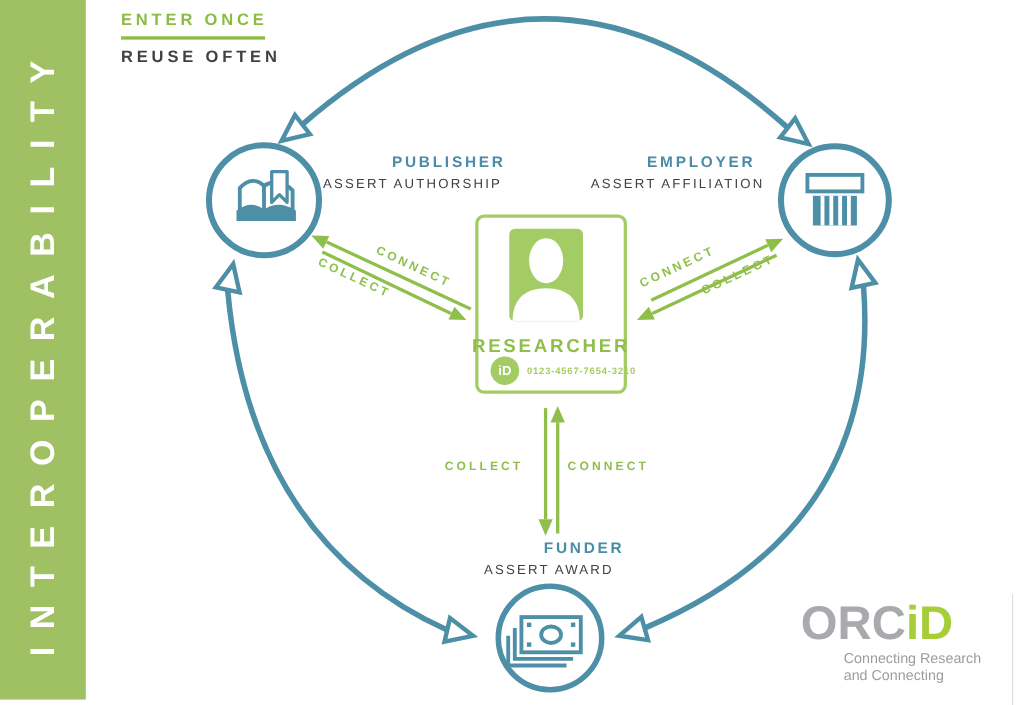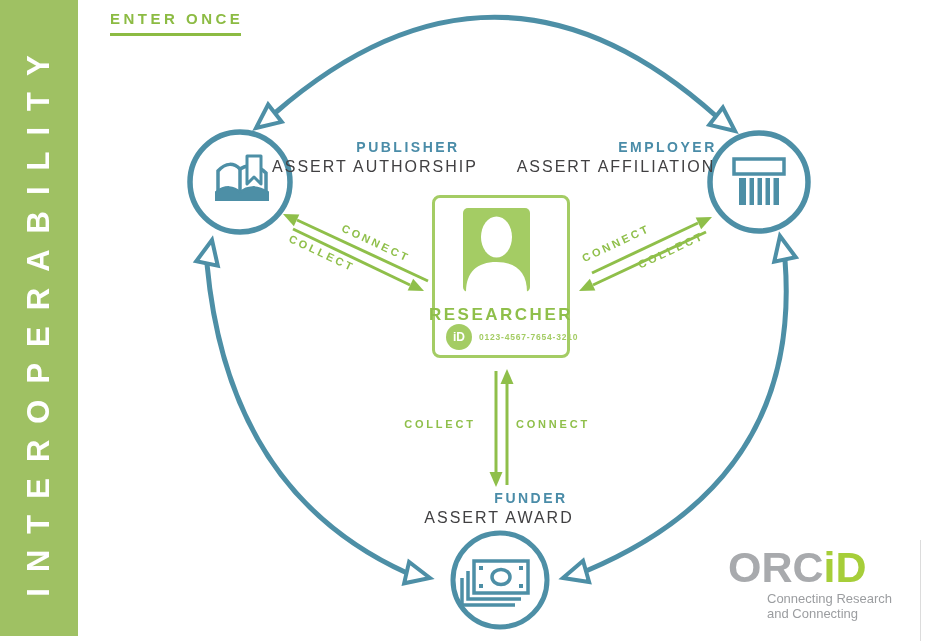--- a/index.html
+++ b/index.html
@@ -24,21 +24,21 @@
     transform:translate(-50%,-50%) rotate(-90deg);
     white-space:nowrap;color:#fff;font-weight:bold;font-size:31px;letter-spacing:16px;
   }
   .hdr{position:absolute;left:110px;top:10px;}
   .hdr-l1{color:var(--green-header);font-weight:bold;font-size:15px;letter-spacing:3.5px;white-space:nowrap;}
   .hdr-rule{width:131px;height:3px;background:var(--green-header);margin:6px 0 7px 0;}
   .hdr-l2{color:var(--dark);font-weight:bold;font-size:15px;letter-spacing:3.5px;white-space:nowrap;}
   svg.diagram{position:absolute;left:0;top:0;}
   .label{position:absolute;white-space:nowrap;transform:translate(-50%,-50%);}
   .node-title{font-weight:bold;font-size:14px;letter-spacing:2.5px;color:var(--teal-text);margin-left:32px;}
-  .node-sub{font-size:16px;letter-spacing:2px;color:var(--dark);}
+  .node-sub{font-size:12px;letter-spacing:2px;color:var(--dark);}
   .conn{font-weight:bold;font-size:11px;letter-spacing:2.8px;color:var(--green-arrow);}
   .card{
     position:absolute;left:432px;top:195px;width:138px;height:163px;
     border:3px solid var(--green-card);border-radius:8px;box-sizing:border-box;background:transparent;
   }
   .researcher-title{font-weight:bold;font-size:17px;letter-spacing:2.5px;color:var(--green-arrow);}
   .id-badge{
     position:absolute;left:446px;top:324px;width:26px;height:26px;border-radius:50%;
     background:var(--green-card);color:#fff;font-weight:bold;font-size:12px;
     display:flex;align-items:center;justify-content:center;
@@ -58,20 +58,21 @@
 
 <div class="stage">
 
   <div class="sidebar">
     <div class="sidebar-text">INTEROPERABILITY</div>
   </div>
 
   <div class="hdr">
     <div class="hdr-l1">ENTER ONCE</div>
     <div class="hdr-rule"></div>
+    <div class="hdr-l2">REUSE OFTEN</div>
   </div>
 
   <svg class="diagram" width="925" height="641" viewBox="0 0 925 641">
 
     <g stroke="#4D8FA6" fill="none" stroke-width="5">
       <path d="M275 113 Q497 -80 716 116"></path>
       <path d="M0 0 L-24 -11 L-24 11 Z" fill="#fff" stroke-width="4" stroke-linejoin="miter" transform="translate(256,128) rotate(142)"></path>
       <path d="M0 0 L-24 -11 L-24 11 Z" fill="#fff" stroke-width="4" stroke-linejoin="miter" transform="translate(735,131) rotate(38)"></path>
     </g>
 
@@ -149,21 +150,21 @@
       <path d="M496 371 L496 472" fill="none"></path>
       <path d="M507 384 L507 485" fill="none"></path>
       <path d="M0 0 L-15 -6.5 L-15 6.5 Z" stroke="none" transform="translate(496,487) rotate(90)"></path>
       <path d="M0 0 L-15 -6.5 L-15 6.5 Z" stroke="none" transform="translate(507,369) rotate(-90)"></path>
     </g>
   </svg>
 
   <div class="label node-title" style="left:376px;top:147px;">PUBLISHER</div>
   <div class="label node-sub" style="left:375px;top:167px;">ASSERT AUTHORSHIP</div>
 
-  <div class="label node-title" style="left:616px;top:147px;padding-left:39px;">EMPLOYER</div>
+  <div class="label node-title" style="left:586px;top:147px;padding-left:39px;">EMPLOYER</div>
   <div class="label node-sub" style="left:616px;top:167px;">ASSERT AFFILIATION</div>
 
   <div class="label node-title" style="left:499px;top:498px;text-align:right;">FUNDER</div>
   <div class="label node-sub" style="left:499px;top:518px;">ASSERT AWARD</div>
 
   <div class="label conn" style="left:376px;top:243px;transform:translate(-50%,-50%) rotate(25deg);">CONNECT</div>
   <div class="label conn" style="left:322px;top:253px;transform:translate(-50%,-50%) rotate(25deg);">COLLECT</div>
 
   <div class="label conn" style="left:616px;top:243px;transform:translate(-50%,-50%) rotate(-25deg);">CONNECT</div>
   <div class="label conn" style="left:671px;top:250px;transform:translate(-50%,-50%) rotate(-25deg);">COLLECT</div>

